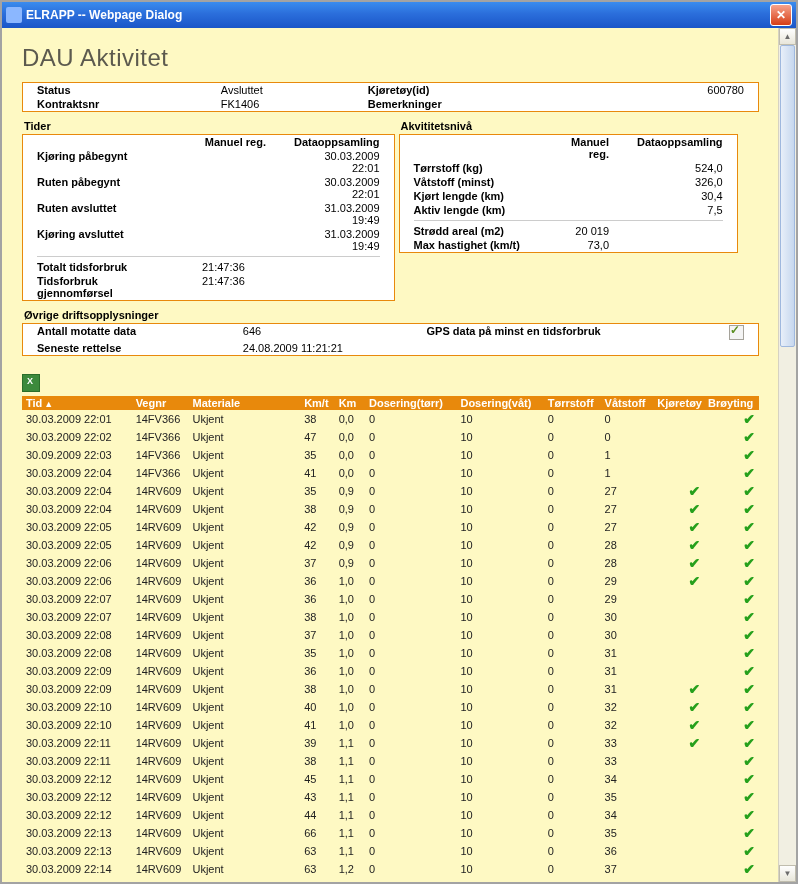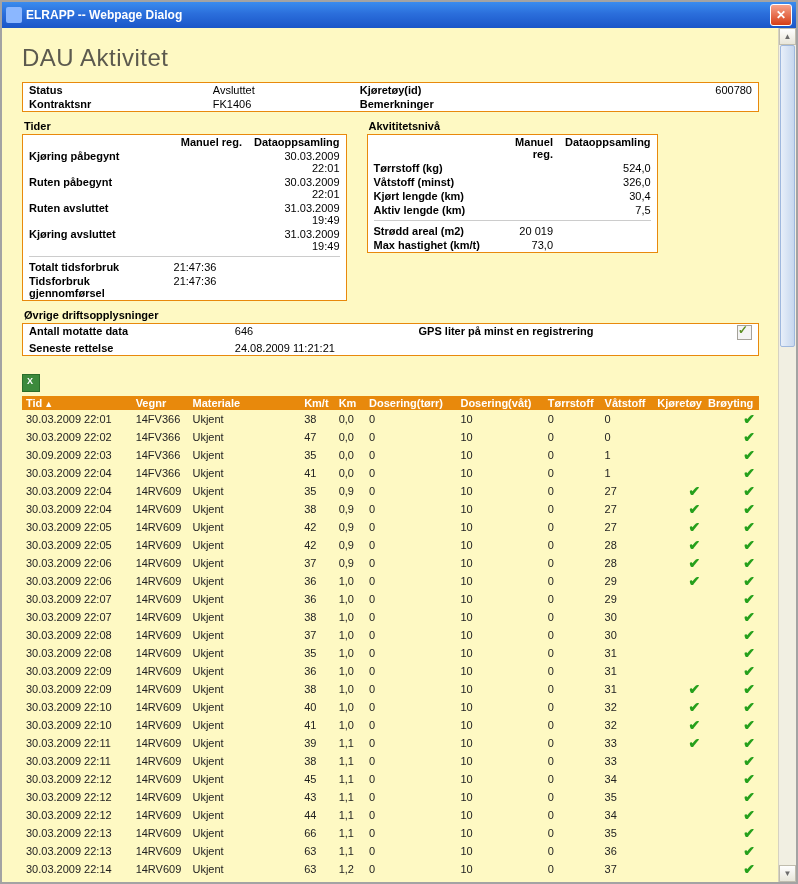--- a/index.html
+++ b/index.html
@@ -8,24 +8,24 @@
   .titlebar .ie-icon{width:16px;height:16px;margin-right:4px;background:#8bb7ff;border-radius:2px;display:inline-block;}
   .titlebar .close{margin-left:auto;width:20px;height:20px;background:linear-gradient(to bottom,#f7a38b,#d63e17);border:1px solid #fff;border-radius:3px;display:flex;align-items:center;justify-content:center;color:#fff;font-weight:bold;font-size:12px;cursor:pointer;}
   .client{position:absolute;top:26px;left:0;right:0;bottom:0;overflow:hidden;}
   .scrollbar-v{position:absolute;top:0;right:0;width:17px;bottom:0;background:#f1efe2;border-left:1px solid #d6d2c2;}
   .scrollbar-v .arrow{height:17px;background:linear-gradient(#fefefe,#e8e6da);border:1px solid #c0bdae;box-sizing:border-box;display:flex;align-items:center;justify-content:center;font-size:8px;color:#6b6b6b;cursor:pointer;}
   .scrollbar-v .thumb{position:absolute;left:1px;right:1px;top:17px;height:300px;background:linear-gradient(to right,#e8eff9,#c6d7ee);border:1px solid #9fb8de;border-radius:2px;cursor:pointer;}
   .content{padding:16px 20px 8px 20px;margin-right:17px;}
   h1{font-size:24px;font-weight:normal;color:#5c5a4e;margin:0 0 10px 0;letter-spacing:0.5px;}
   .box{border:1px solid #e8890c;background:#fff;margin-bottom:6px;}
   .box table{width:100%;border-collapse:collapse;}
-  .box td,.box th{padding:1px 6px;font-size:11px;text-align:left;vertical-align:top;}
+  .box td,.box th{padding:1px 14px;font-size:11px;text-align:left;vertical-align:top;}
   .box th{font-weight:bold;}
   .sec-title{font-weight:bold;padding:2px 0 2px 2px;color:#000;font-size:11px;}
-  .twocol{display:flex;gap:20px;}
+  .twocol{display:flex;gap:4px;}
   .hr{border-top:1px solid #ccc;margin:2px 0;}
   .r{ text-align:right !important;}
   .chk{width:13px;height:13px;border:1px solid #a5a29a;background:#f4f4f4;display:inline-block;vertical-align:middle;position:relative;}
   .chk.checked::after{content:"✓";position:absolute;top:-3px;left:0;color:#5a8e22;font-size:12px;font-weight:bold;}
   .grid{margin:0 37px 0 20px;}
   .grid-head{background:#e8890c;color:#fff;font-weight:bold;font-size:11px;}
   .grid-head td{padding:1px 4px;white-space:nowrap;}
   .grid table{width:100%;border-collapse:collapse;table-layout:fixed;}
   .grid tbody td{padding:1px 4px;font-size:11px;color:#222;white-space:nowrap;}
   .tick{color:#26a01c;font-weight:bold;font-size:14px;}
@@ -176,21 +176,21 @@
         </div>
       </div>
 
       <div class="sec-title">Øvrige driftsopplysninger</div>
       <div class="box">
         <table>
           <tbody>
               <tr>
             <th style="width:28%">Antall motatte data</th>
             <td style="width:25%">646</td>
-            <th>GPS liter på minst en registrering</th>
+            <th>GPS data på minst en tidsforbruk</th>
             <td class="r" style="width:30px"><span class="chk checked"></span></td>
           </tr>
           <tr>
             <th>Seneste rettelse</th>
             <td colspan="3">24.08.2009 11:21:21</td>
           </tr>
         </tbody>
           </table>
       </div>
     </div>

